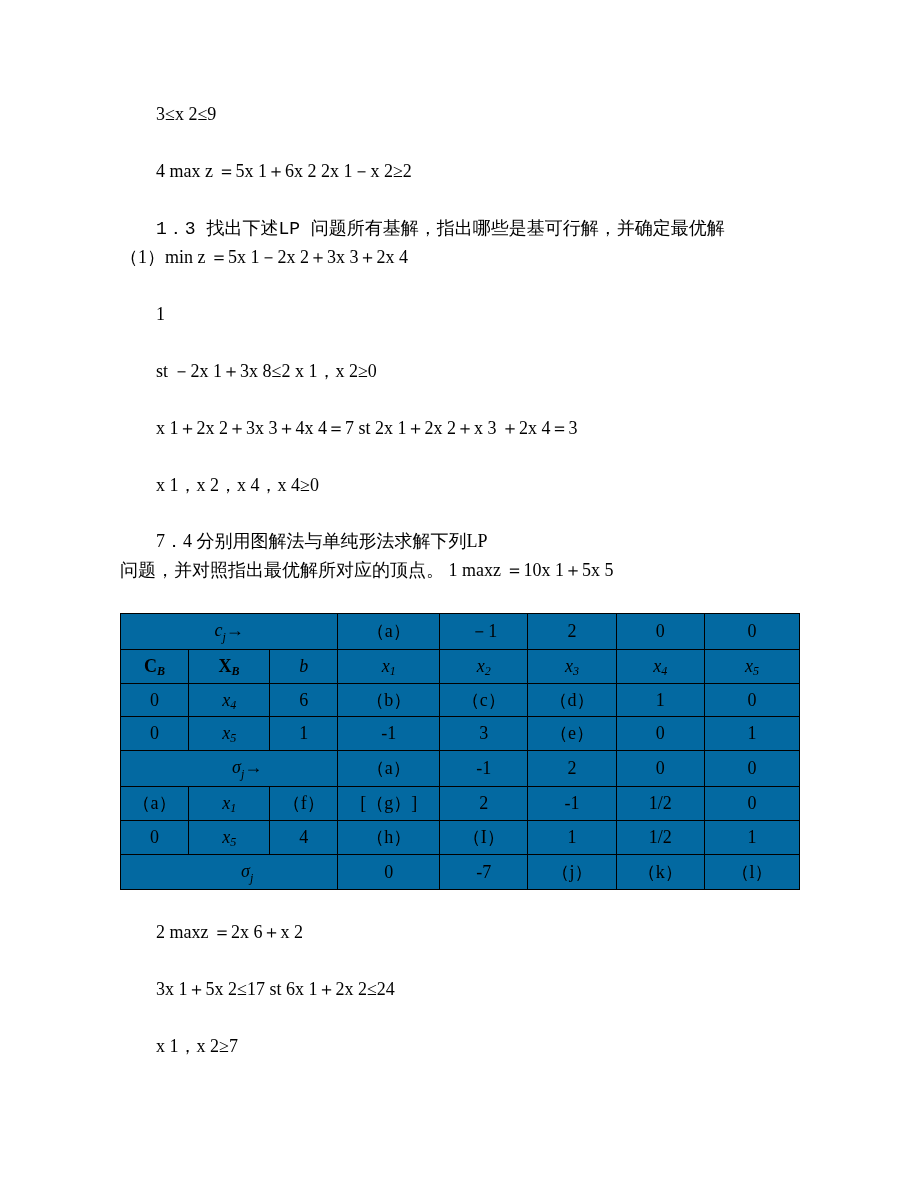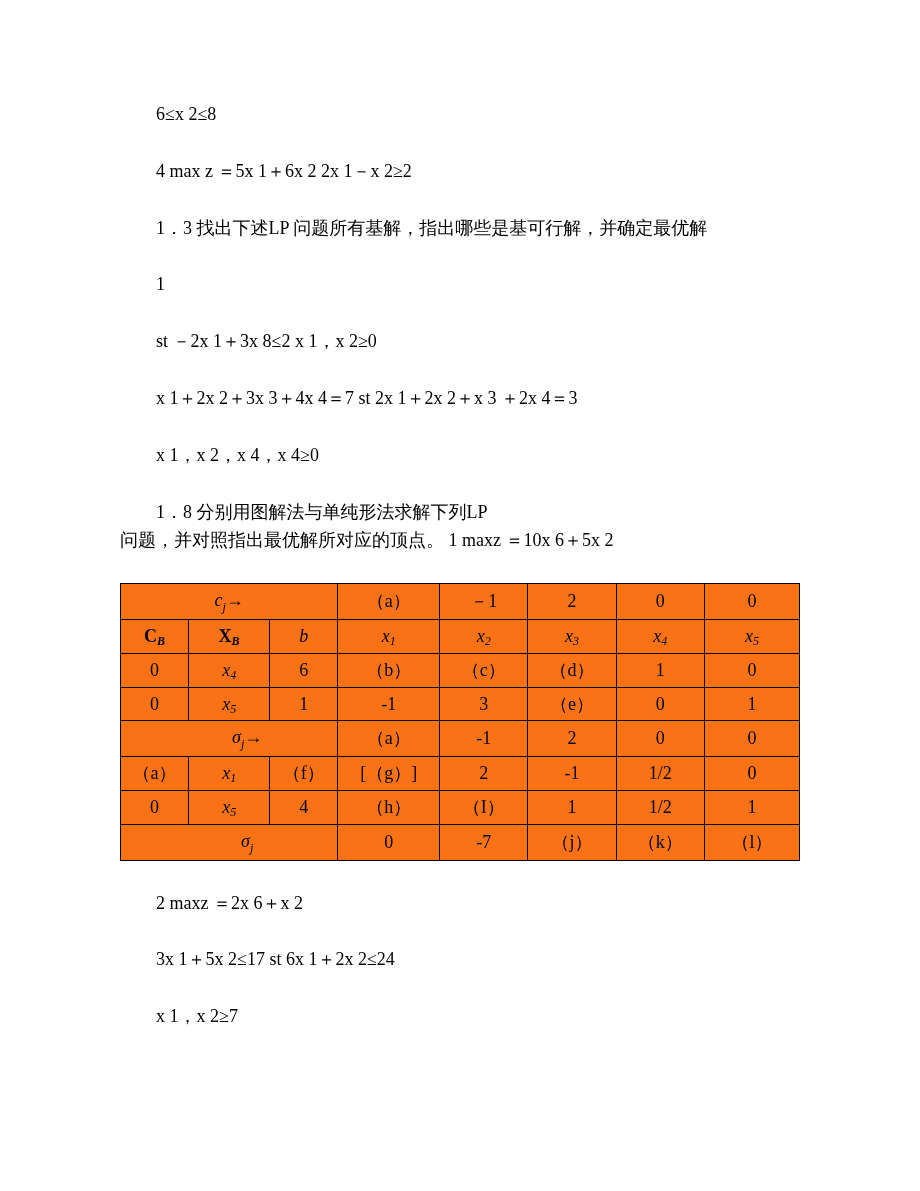--- a/index.html
+++ b/index.html
@@ -29,51 +29,52 @@
     border-collapse: collapse;
     width: 100%;
     margin: 8px 0 28px 0;
     font-size: 18px;
   }
   table.simplex td {
     border: 1px solid #000;
     text-align: center;
     padding: 2px 0;
     height: 26px;
-    background: #f97316;
+    background: #0369a1;
   }
   .ital { font-style: italic; }
   sub { font-size: 12px; font-style: italic; }
   .sub { font-size: 12px; position: relative; top: 3px; font-style: italic; }
   .sigma { font-style: italic; margin-left: 36px; }
 </style>
 </head>
 <body>
 
 <div class="page">
 
-  <p class="para indent">6≤x 2≤8</p>
+  <p class="para indent">3≤x 2≤9</p>
 
   <p class="para indent">4 max z ＝5x 1＋6x 2 2x 1－x 2≥2</p>
 
   <p class="para noindent">
-    <span style="display:inline-block; text-indent:2em;">1．3 找出下述LP 问题所有基解，指出哪些是基可行解，并确定最优解</span><br>
+    <span style="display:inline-block; text-indent:2em;font-family:Liberation Mono, monospace;">1．3 找出下述LP 问题所有基解，指出哪些是基可行解，并确定最优解</span><br>
+    <span>（1）min z ＝5x 1－2x 2＋3x 3＋2x 4</span>
   </p>
 
   <p class="para indent">1</p>
 
   <p class="para indent">st －2x 1＋3x 8≤2 x 1，x 2≥0</p>
 
   <p class="para indent">x 1＋2x 2＋3x 3＋4x 4＝7 st 2x 1＋2x 2＋x 3 ＋2x 4＝3</p>
 
   <p class="para indent">x 1，x 2，x 4，x 4≥0</p>
 
   <p class="para noindent">
-    <span style="display:inline-block; text-indent:2em;">1．8 分别用图解法与单纯形法求解下列LP</span><br>
-    <span>问题，并对照指出最优解所对应的顶点。 1 maxz ＝10x 6＋5x 2</span>
+    <span style="display:inline-block; text-indent:2em;">7．4 分别用图解法与单纯形法求解下列LP</span><br>
+    <span>问题，并对照指出最优解所对应的顶点。 1 maxz ＝10x 1＋5x 5</span>
   </p>
 
   <table class="simplex">
     <colgroup>
       <col style="width:10%">
         <col style="width:12%">
         <col style="width:10%">
       <col style="width:15%">
         <col style="width:13%">
         <col style="width:13%">

